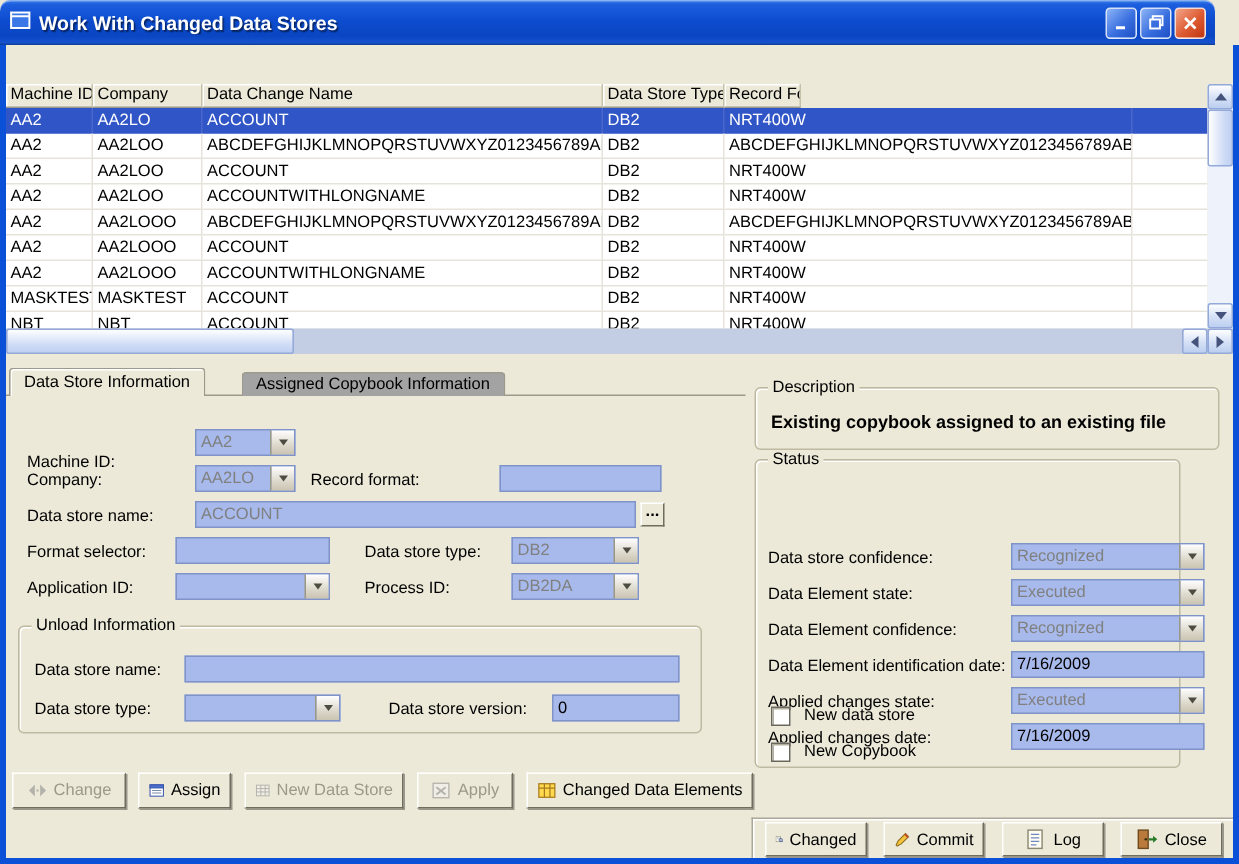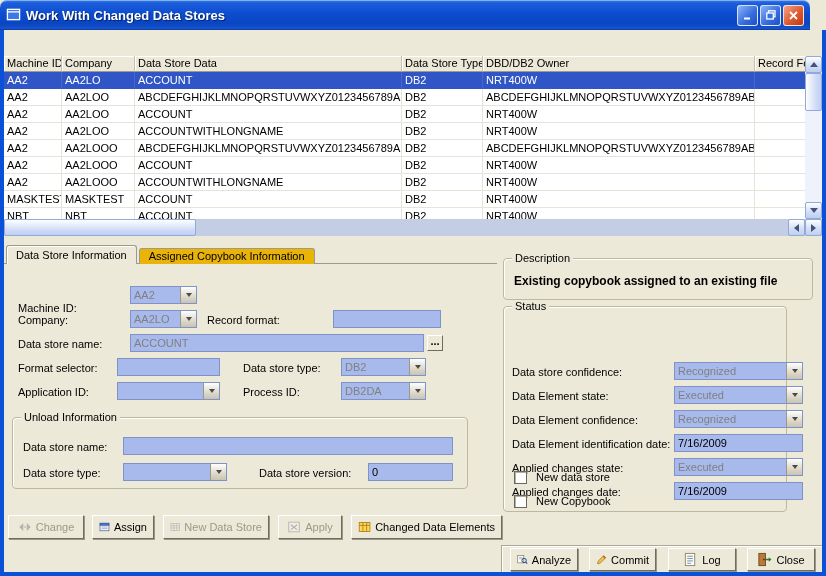--- a/index.html
+++ b/index.html
@@ -63,24 +63,24 @@
   }
   .tri-up    { width: 0; height: 0; border-left: 4px solid transparent; border-right: 4px solid transparent; border-bottom: 5px solid #44527c; }
   .tri-down  { width: 0; height: 0; border-left: 4px solid transparent; border-right: 4px solid transparent; border-top: 5px solid #44527c; }
   .tri-left  { width: 0; height: 0; border-top: 4px solid transparent; border-bottom: 4px solid transparent; border-right: 5px solid #44527c; }
   .tri-right { width: 0; height: 0; border-top: 4px solid transparent; border-bottom: 4px solid transparent; border-left: 5px solid #44527c; }
   .vthumb { position: absolute; left: 0; top: 17px; width: 17px; height: 38px;
     background: linear-gradient(90deg,#fdfeff,#cddaf6 70%,#c0d0f2); border: 1px solid #93a9da; border-radius: 2px; }
   .hthumb { position: absolute; left: 0; top: 0; width: 192px; height: 17px;
     background: linear-gradient(180deg,#fdfeff,#cddaf6 70%,#c0d0f2); border: 1px solid #93a9da; border-radius: 2px; }
   
-  .tabs { position: absolute; left: 6px; top: 245px; height: 19px; display: flex; align-items: flex-end; z-index: 3; }
+  .tabs { position: absolute; left: 6px; top: 245px; height: 19px; display: flex; align-items: flex-end; z-index: 3; gap: 22px; }
   .tab {
     height: 16px; line-height: 15px; padding: 0 9px; margin-right: 2px;
-    background: #eab308; border: 1px solid #9c9a8c; border-bottom: none;
+    background: #a3a3a3; border: 1px solid #9c9a8c; border-bottom: none;
     border-radius: 3px 3px 0 0; white-space: nowrap;
   }
   .tab.active { height: 19px; line-height: 18px; background: #ece9d8; box-shadow: inset 1px 1px 0 #fff; position: relative; z-index: 4; }
   .tab-underline { position: absolute; left: 4px; top: 263px; width: 493px; height: 1px; background: #9c9a8c; z-index: 2; }
   
   .lbl { position: absolute; white-space: nowrap; line-height: 13px; }
   .tfield {
     position: absolute; height: 18px; background: #a8baec; border: 1px solid #7f93c8;
     line-height: 16px; padding: 0 3px; color: #808080; white-space: nowrap; overflow: hidden;
   }
@@ -163,23 +163,22 @@
     </div>
   </div>
   <div class="frame-left"></div>
   <div class="frame-right"></div>
   <div class="frame-bottom"></div>
 
 
   <div class="grid-header">
       <div class="hcell" style="width: 58px;">Machine ID</div>
       <div class="hcell" style="width: 73px;">Company</div>
-      <div class="hcell" style="width: 267px;">Data Store Data</div>
+      <div class="hcell" style="width: 267px;">Data Change Name</div>
       <div class="hcell" style="width: 81px;">Data Store Type</div>
-      <div class="hcell" style="width: 272px;">DBD/DB2 Owner</div>
       <div class="hcell" style="width: 51px;">Record Fo</div>
     </div>
   <div class="grid-body">
       <div class="grid-row selected">
         <div class="cell" style="width: 58px;">AA2</div>
         <div class="cell" style="width: 73px;">AA2LO</div>
         <div class="cell" style="width: 267px;">ACCOUNT</div>
         <div class="cell" style="width: 81px;">DB2</div>
         <div class="cell" style="width: 272px;">NRT400W</div>
         <div class="cell" style="width: 51px;"></div>
@@ -450,21 +449,21 @@
 
   <div class="bottom-bar"></div>
   <div class="btn small" style="left:510px;top:548px;width:68px;">
     <svg width="15" height="15" viewBox="0 0 16 16">
         <rect x="1" y="2" width="9" height="11" fill="#fffdef" stroke="#7a7a66"></rect>
         <line x1="3" y1="5" x2="8" y2="5" stroke="#8aa0c8"></line>
         <line x1="3" y1="7" x2="8" y2="7" stroke="#8aa0c8"></line>
         <circle cx="10.5" cy="9.5" r="3.2" fill="none" stroke="#1c3f94" stroke-width="1.4"></circle>
         <line x1="12.8" y1="11.8" x2="15" y2="14" stroke="#1c3f94" stroke-width="1.6"></line>
       </svg>
-    <span>Analyze</span>
+    <span>Changed</span>
   </div>
   <div class="btn small" style="left:589px;top:548px;width:67px;">
     <svg width="15" height="15" viewBox="0 0 16 16">
         <polygon points="2,13.5 4,9.5 11,2.5 14,5.5 7,12.5 3,14.5" fill="#f5c33c" stroke="#8a6d1e"></polygon>
         <polygon points="11,2.5 14,5.5 12.8,6.7 9.8,3.7" fill="#c94a2a"></polygon>
       </svg>
     <span>Commit</span>
   </div>
   <div class="btn small" style="left:668px;top:548px;width:68px;">
     <svg width="15" height="15" viewBox="0 0 16 16">

